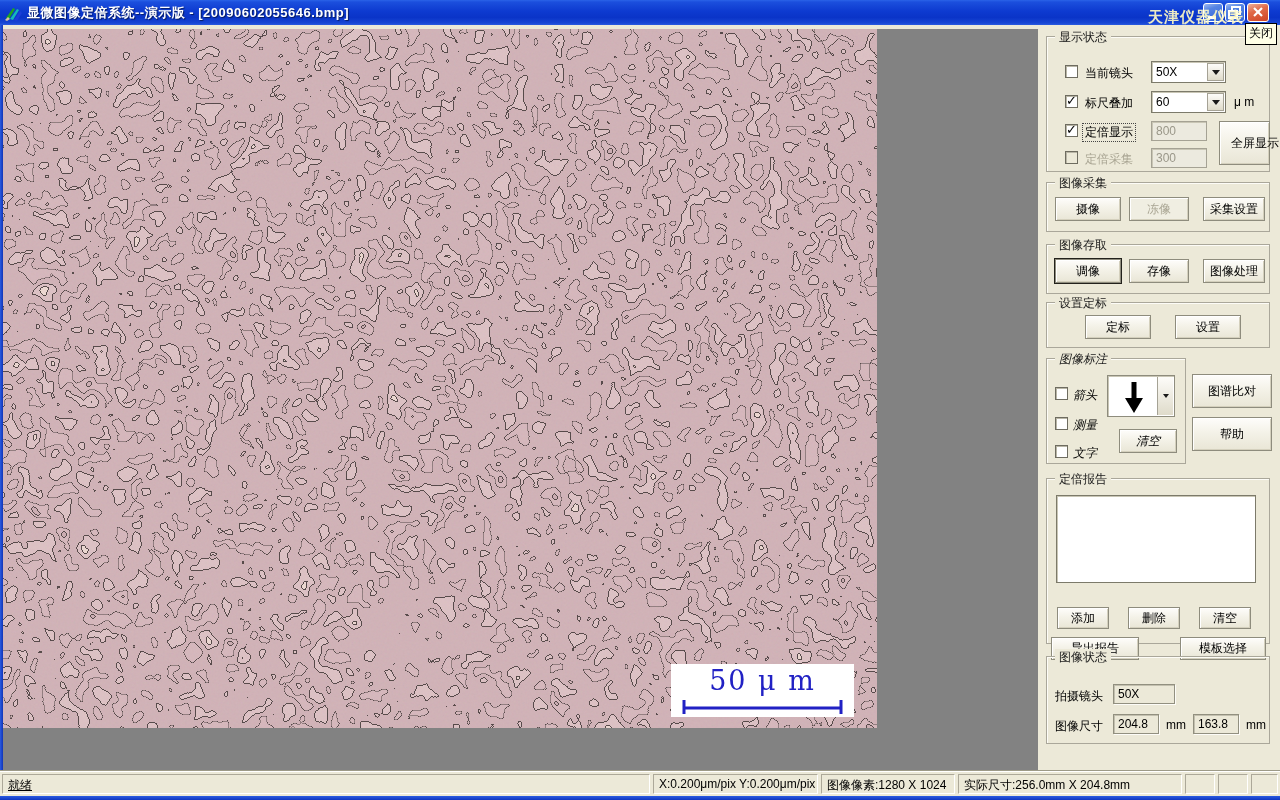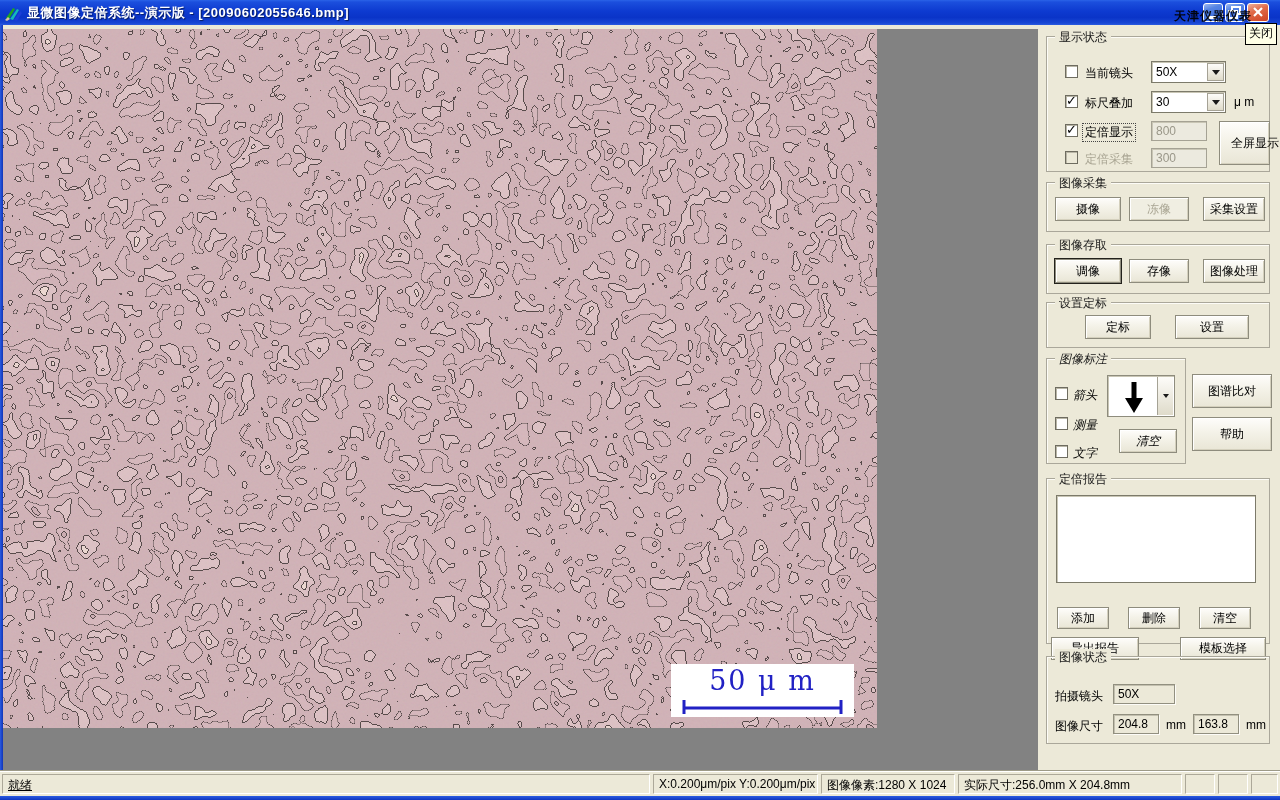--- a/index.html
+++ b/index.html
@@ -10,21 +10,21 @@
   
   .titlebar { position:absolute; left:0; top:0; width:1280px; height:25px;
     background:linear-gradient(180deg,#2a63e8 0%,#1b4fdd 8%,#0d3ad0 45%,#0a34c8 70%,#1746d4 92%,#2a5be0 100%);
     display:flex; align-items:center; }
   .app-icon { width:17px; height:16px; margin:0 5px 0 5px; }
   .title-text { color:#fff; font-weight:bold; font-size:13px; text-shadow:1px 1px 1px rgba(0,0,0,.55); letter-spacing:.5px; white-space:nowrap; }
   .winbtn { position:absolute; top:3px; width:20px; height:19px; border:1px solid #fff; border-radius:3px; }
   .winbtn.blue { background:linear-gradient(160deg,#9db9f0 0%,#5584e4 30%,#2f63d8 70%,#23berb 100%); background:linear-gradient(160deg,#9db9f0 0%,#5584e4 30%,#2f63d8 100%); }
   .winbtn.red  { background:linear-gradient(160deg,#f0b09a 0%,#e06a48 40%,#cf4425 100%); }
   .winbtn svg { position:absolute; left:0; top:0; }
-  .watermark { position:absolute; left:1148px; top:8px; width:130px; color:#000000; font-size:12px; font-weight:bold; letter-spacing:1px; z-index:40; opacity:.92; white-space:nowrap;text-align:center; }
+  .watermark { position:absolute; left:1148px; top:8px; width:130px; color:#fef9c3; font-size:15px; font-weight:bold; letter-spacing:1px; z-index:40; opacity:.92; white-space:nowrap; }
   .tooltip { position:absolute; left:1245px; top:23px; z-index:50; background:#ffffe6; border:1px solid #000; padding:1px 3px 2px 3px; font-size:12px; white-space:nowrap; }
 
   
   .beige-strip { position:absolute; left:0; top:25px; width:1280px; height:4px; background:#ece9d8; }
   .left-edge { position:absolute; left:0; top:25px; width:3px; height:745px; background:linear-gradient(90deg,#2a5be0,#1034b8); }
   .bottom-edge { position:absolute; left:0; top:796px; width:1280px; height:4px; background:linear-gradient(180deg,#2a5be0,#0f36c0); }
 
   .micro-image { position:absolute; left:3px; top:29px; width:874px; height:699px; background:#c7b2b6; overflow:hidden; }
   .scalebar { position:absolute; left:668px; top:635px; width:183px; height:53px; background:#fff; }
   .scalebar .sb-text { position:absolute; left:0; right:0; top:1px; text-align:center; font-family:"DejaVu Serif","Liberation Serif",serif; font-size:27px; color:#2121c4; letter-spacing:2px; }
@@ -162,21 +162,21 @@
       <div class="combo" style="left:104px; top:24px; width:75px;">
         <span class="combo-value">50X</span>
         <span class="combo-btn">
             <span class="tri-down"></span>
           </span>
       </div>
 
       <div class="cb checked" style="left:18px; top:58px;"></div>
       <span class="cb-label" style="left:38px; top:58px;">标尺叠加</span>
       <div class="combo" style="left:104px; top:54px; width:75px;">
-        <span class="combo-value">30</span>
+        <span class="combo-value">60</span>
         <span class="combo-btn">
             <span class="tri-down"></span>
           </span>
       </div>
       <span class="cb-label" style="left:187px; top:58px;">μ m</span>
 
       <div class="cb checked" style="left:18px; top:87px;"></div>
       <span class="cb-label focused" style="left:38px; top:86px;">定倍显示</span>
       <input class="dis-input" style="left: 104px; top: 84px;" readonly="" disabled="" value="800">
 
@@ -199,21 +199,21 @@
     <div class="group" style="left:8px; top:156px; width:224px; height:50px;">
       <span class="group-label">图像采集</span>
       <div class="btn" style="left:8px; top:14px; width:66px; height:24px;">摄像</div>
       <div class="btn disabled" style="left:82px; top:14px; width:60px; height:24px;">冻像</div>
       <div class="btn" style="left:156px; top:14px; width:62px; height:24px;">采集设置</div>
     </div>
 
     <div class="group" style="left:8px; top:276px; width:224px; height:46px;">
       <span class="group-label">设置定标</span>
       <div class="btn" style="left:38px; top:12px; width:66px; height:24px;">定标</div>
-      <div class="btn" style="left:128px; top:12px; width:74px; height:24px;">设置</div>
+      <div class="btn" style="left:128px; top:12px; width:66px; height:24px;">设置</div>
     </div>
 
     <div class="group" style="left:8px; top:332px; width:140px; height:106px;font-style:italic;">
       <span class="group-label">图像标注</span>
       <div class="cb" style="left:8px; top:28px;"></div>
       <span class="cb-label" style="left:26px; top:28px;">箭头</span>
       <div class="cb" style="left:8px; top:58px;"></div>
       <span class="cb-label" style="left:26px; top:58px;">测量</span>
       <div class="cb" style="left:8px; top:86px;"></div>
       <span class="cb-label" style="left:26px; top:86px;">文字</span>

